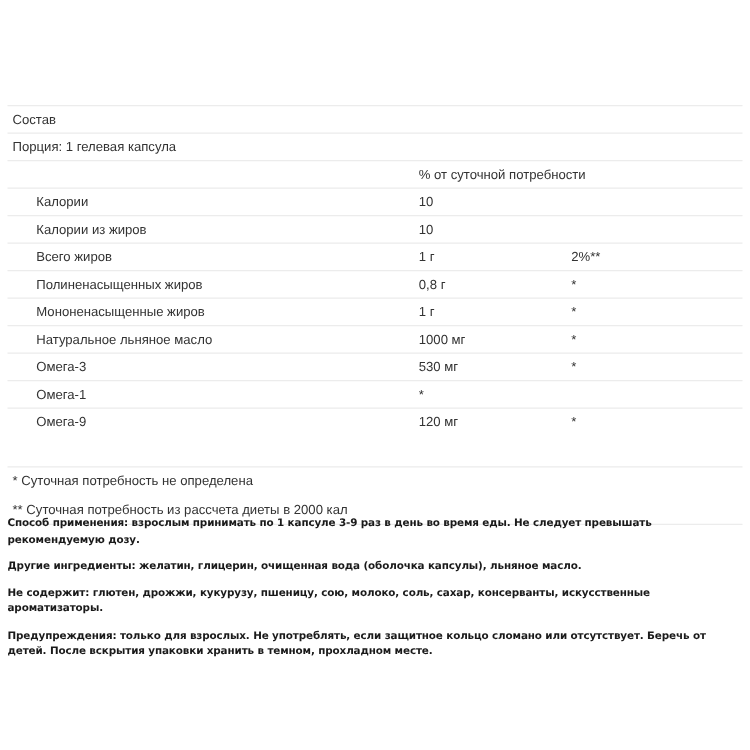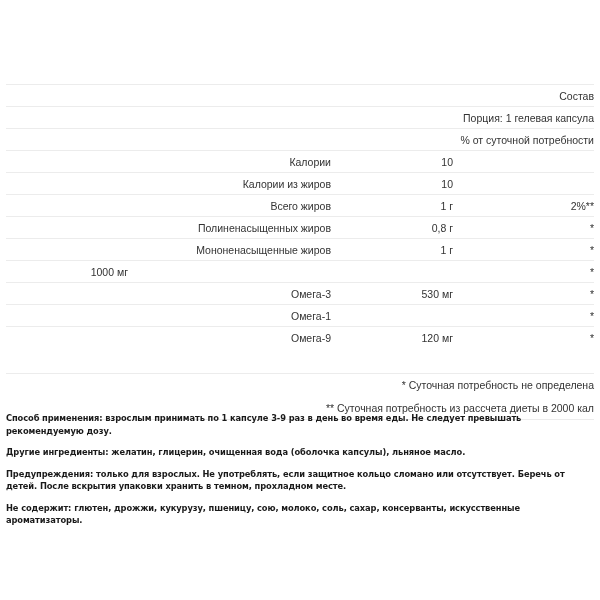--- a/index.html
+++ b/index.html
@@ -1,18 +1,18 @@
 <!DOCTYPE html>
 <html><head>
 <meta charset="utf-8">
 <style>
   html, body { margin:0; padding:0; background:#ffffff; }
   body { width:600px; height:600px; position:relative; overflow:hidden;
          font-family:"Liberation Sans", sans-serif; color:#333333; }
-  .table { position:absolute; left:6px; top:84px; width:588px;text-align:right; }
+  .table { position:absolute; left:6px; top:84px; width:588px; }
   .row { height:22px; border-top:1px solid #ececec; display:flex; align-items:center;
          font-size:10.5px; box-sizing:border-box; }
   .row.noline { border-top:none; }
   .cell { box-sizing:border-box; padding-left:4px; white-space:nowrap; }
   .c1 { width:306px;margin-left:19px; }
   .c2 { width:122px; }
   .c3 { flex:1; }
   .full { width:100%; }
   .endline { border-top:1px solid #ececec; height:0; }
   .notes { position:absolute; left:6px; top:412px; width:590px;
@@ -54,20 +54,21 @@
     <div class="cell c1">Полиненасыщенных жиров</div>
     <div class="cell c2">0,8 г</div>
     <div class="cell c3">*</div>
   </div>
   <div class="row">
     <div class="cell c1">Мононенасыщенные жиров</div>
     <div class="cell c2">1 г</div>
     <div class="cell c3">*</div>
   </div>
   <div class="row">
+    <div class="cell c1">Натуральное льняное масло</div>
     <div class="cell c2">1000 мг</div>
     <div class="cell c3">*</div>
   </div>
   <div class="row">
     <div class="cell c1">Омега-3</div>
     <div class="cell c2">530 мг</div>
     <div class="cell c3">*</div>
   </div>
   <div class="row">
     <div class="cell c1">Омега-1</div>
@@ -84,15 +85,15 @@
   </div>
   <div class="row noline" style="height:23px;">
     <div class="cell full">** Суточная потребность из рассчета диеты в 2000 кал</div>
   </div>
   <div class="endline"></div>
 </div>
 
 <div class="notes">
   <p>Способ применения: взрослым принимать по 1  капсуле 3-9 раз в день во время еды.    Не следует превышать рекомендуемую дозу.</p>
   <p>Другие ингредиенты:  желатин, глицерин,  очищенная вода (оболочка капсулы), льняное масло.</p>
+  <p>Не содержит: глютен, дрожжи, кукурузу, пшеницу, сою, молоко, соль, сахар, консерванты, искусственные ароматизаторы.</p>
   <p>Предупреждения:  только для взрослых. Не употреблять, если защитное кольцо сломано или отсутствует. Беречь от детей. После вскрытия упаковки хранить в темном, прохладном месте.</p>
-  <p>Не содержит: глютен, дрожжи, кукурузу, пшеницу, сою, молоко, соль, сахар, консерванты, искусственные ароматизаторы.</p>
 </div>
 
 </body></html>

